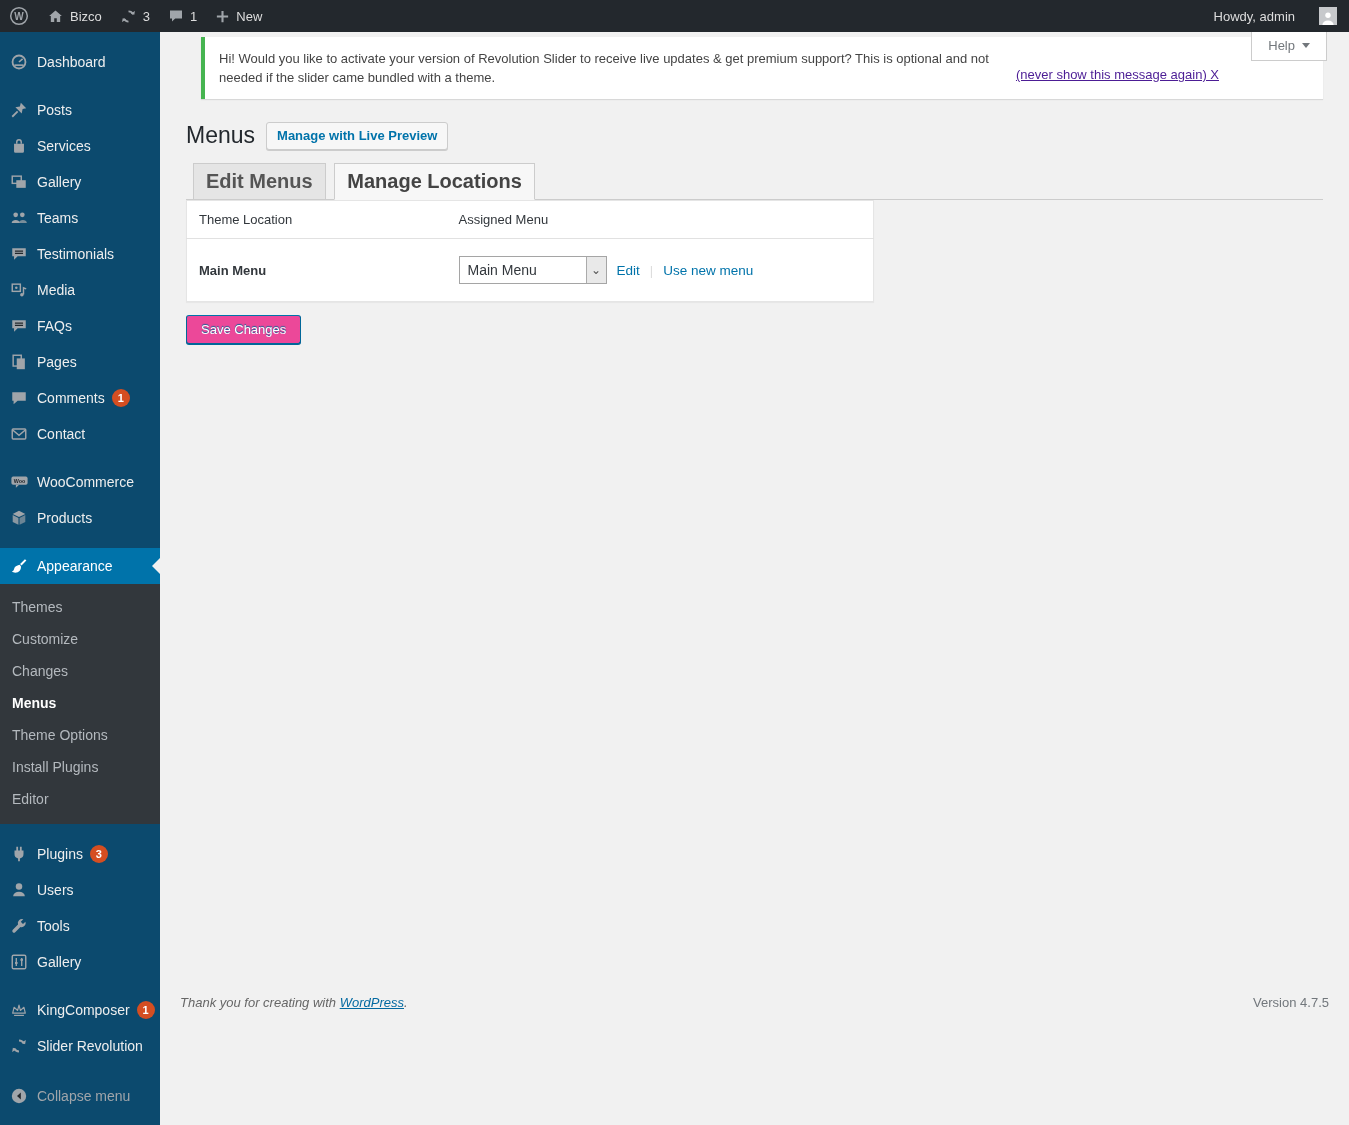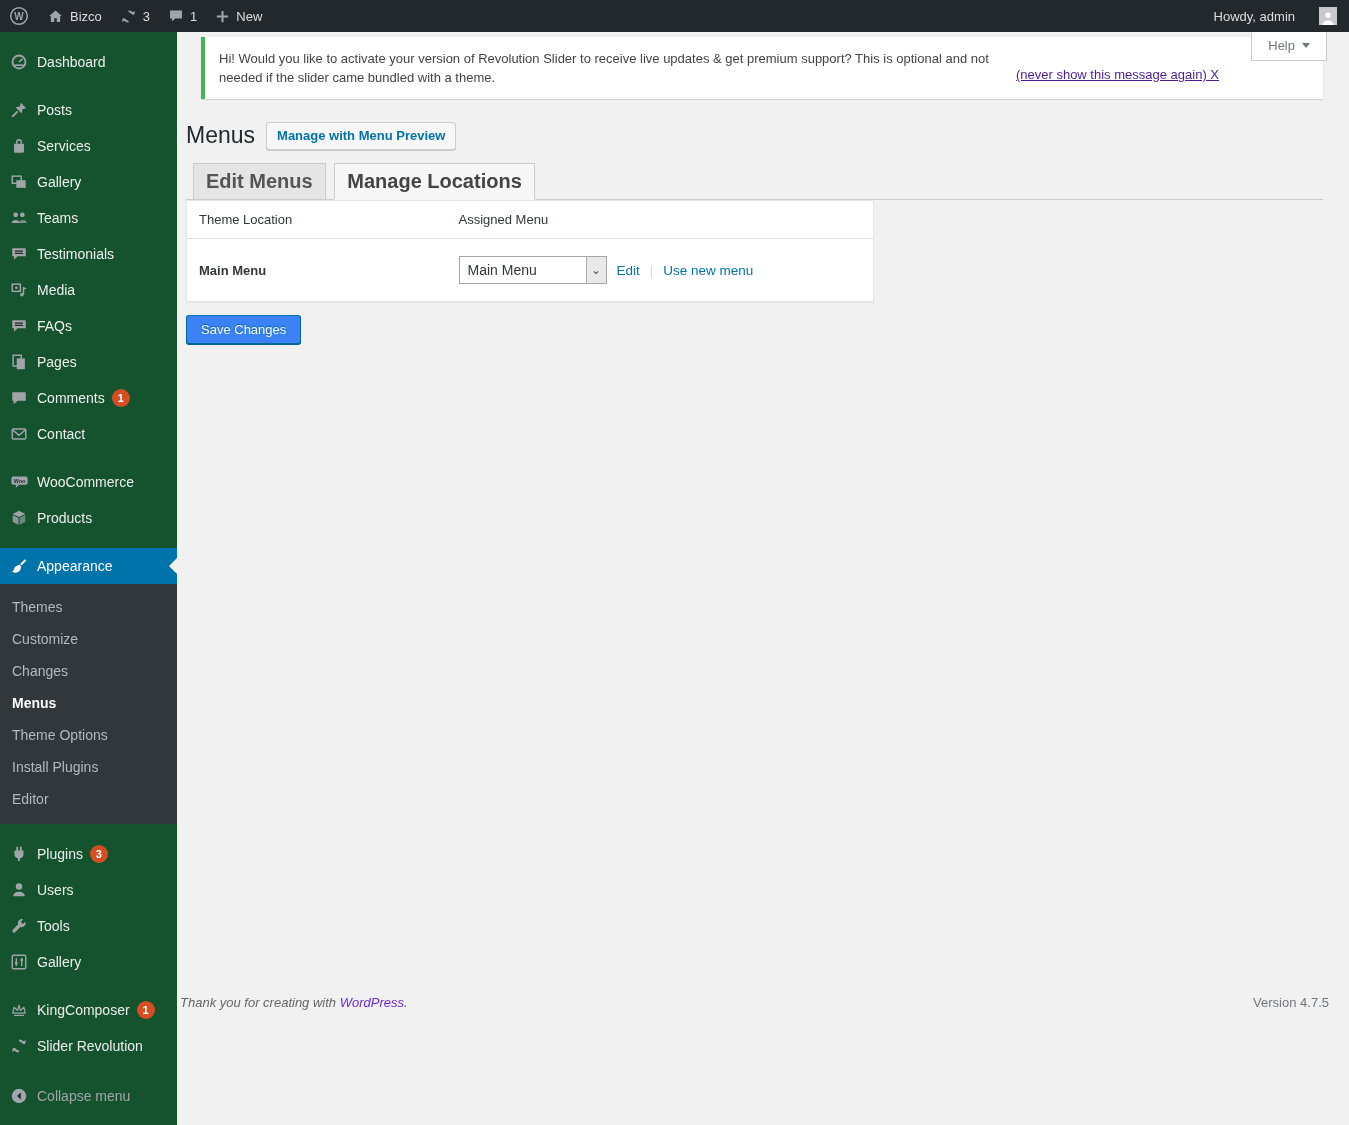--- a/index.html
+++ b/index.html
@@ -22,22 +22,22 @@
   .ab-item svg { display:block; }
   .ab-icon { color:#a0a5aa; display:flex; align-items:center; }
   .ab-right { padding-right:12px; gap:24px; }
   .avatar {
     width:18px; height:18px; background:#c7c9cc; display:inline-flex;
     align-items:flex-end; justify-content:center; overflow:hidden;
   }
 
   
   .sidebar {
-    position:absolute; top:32px; left:0; bottom:0; width:177px;
-    background:#14532d; z-index:40; padding-top:12px;
+    position:absolute; top:32px; left:0; bottom:0; width:160px;
+    background:#0c4a6e; z-index:40; padding-top:12px;
   }
   .menu-item {
     position:relative; display:flex; align-items:center;
     padding:9px 8px 9px 9px; color:#eee; font-size:14px; cursor:pointer;
   }
   .menu-item .mi-icon {
     width:20px; height:18px; margin-right:8px; color:#a0a5aa;
     display:flex; align-items:center; justify-content:center; flex:none;
   }
   .menu-item.active { background:#0073aa; color:#fff; }
@@ -119,30 +119,30 @@
   }
   .fake-select .sel-label { padding-left:8px; }
   .fake-select .sel-btn {
     width:20px; height:100%; background:#e9e9e9; border-left:1px solid #ababab;
     display:flex; align-items:center; justify-content:center; color:#555; font-size:12px;
   }
   .row-link { color:#0073aa; font-size:13.5px; }
   .link-sep { color:#ddd; }
 
   .save-btn {
-    display:inline-block; margin-top:13px; background:#3b82f6;
+    display:inline-block; margin-top:13px; background:#ec4899;
     border:1px solid; border-color:#0073aa #006799 #006799;
     border-radius:3px; color:#fff; padding:6px 14px; font-size:13px;
     font-family:"Liberation Sans", sans-serif;
     box-shadow:0 1px 0 #006799; text-shadow:0 -1px 1px #006799; cursor:pointer;
   }
 
   .footer { position:absolute; top:963px; left:20px; right:20px; display:flex; justify-content:space-between; color:#72777c; }
   .footer .thanks { font-style:italic; color:#666; }
-  .footer .thanks a { color:#6d28d9; font-style:italic; }
+  .footer .thanks a { color:#0369a1; text-decoration:underline; font-style:italic; }
   .footer .version { color:#72777c; }
 </style>
 </head>
 <body>
 
 <div class="admin-bar">
   <div class="ab-left">
     <span class="ab-item">
       <svg width="20" height="20" viewBox="0 0 20 20" fill="none">
           <circle cx="10" cy="10" r="8.3" stroke="#a0a5aa" stroke-width="1.5"></circle>
@@ -447,21 +447,21 @@
     <span class="help-tri"></span>
   </div>
 
   <div class="notice">
     <a class="dismiss">(never show this message again)  X</a>
     <p>Hi! Would you like to activate your version of Revolution Slider to receive live updates &amp; get premium support? This is optional and not needed if the slider came bundled with a theme.</p>
   </div>
 
   <div class="title-row">
     <h1 class="page-title">Menus</h1>
-    <a class="page-title-action">Manage with Menu Preview</a>
+    <a class="page-title-action">Manage with Live Preview</a>
   </div>
 
   <div class="nav-tab-wrapper">
     <a class="nav-tab">Edit Menus</a>
     <a class="nav-tab active">Manage Locations</a>
   </div>
 
 
   <table class="locations">
     <thead>

